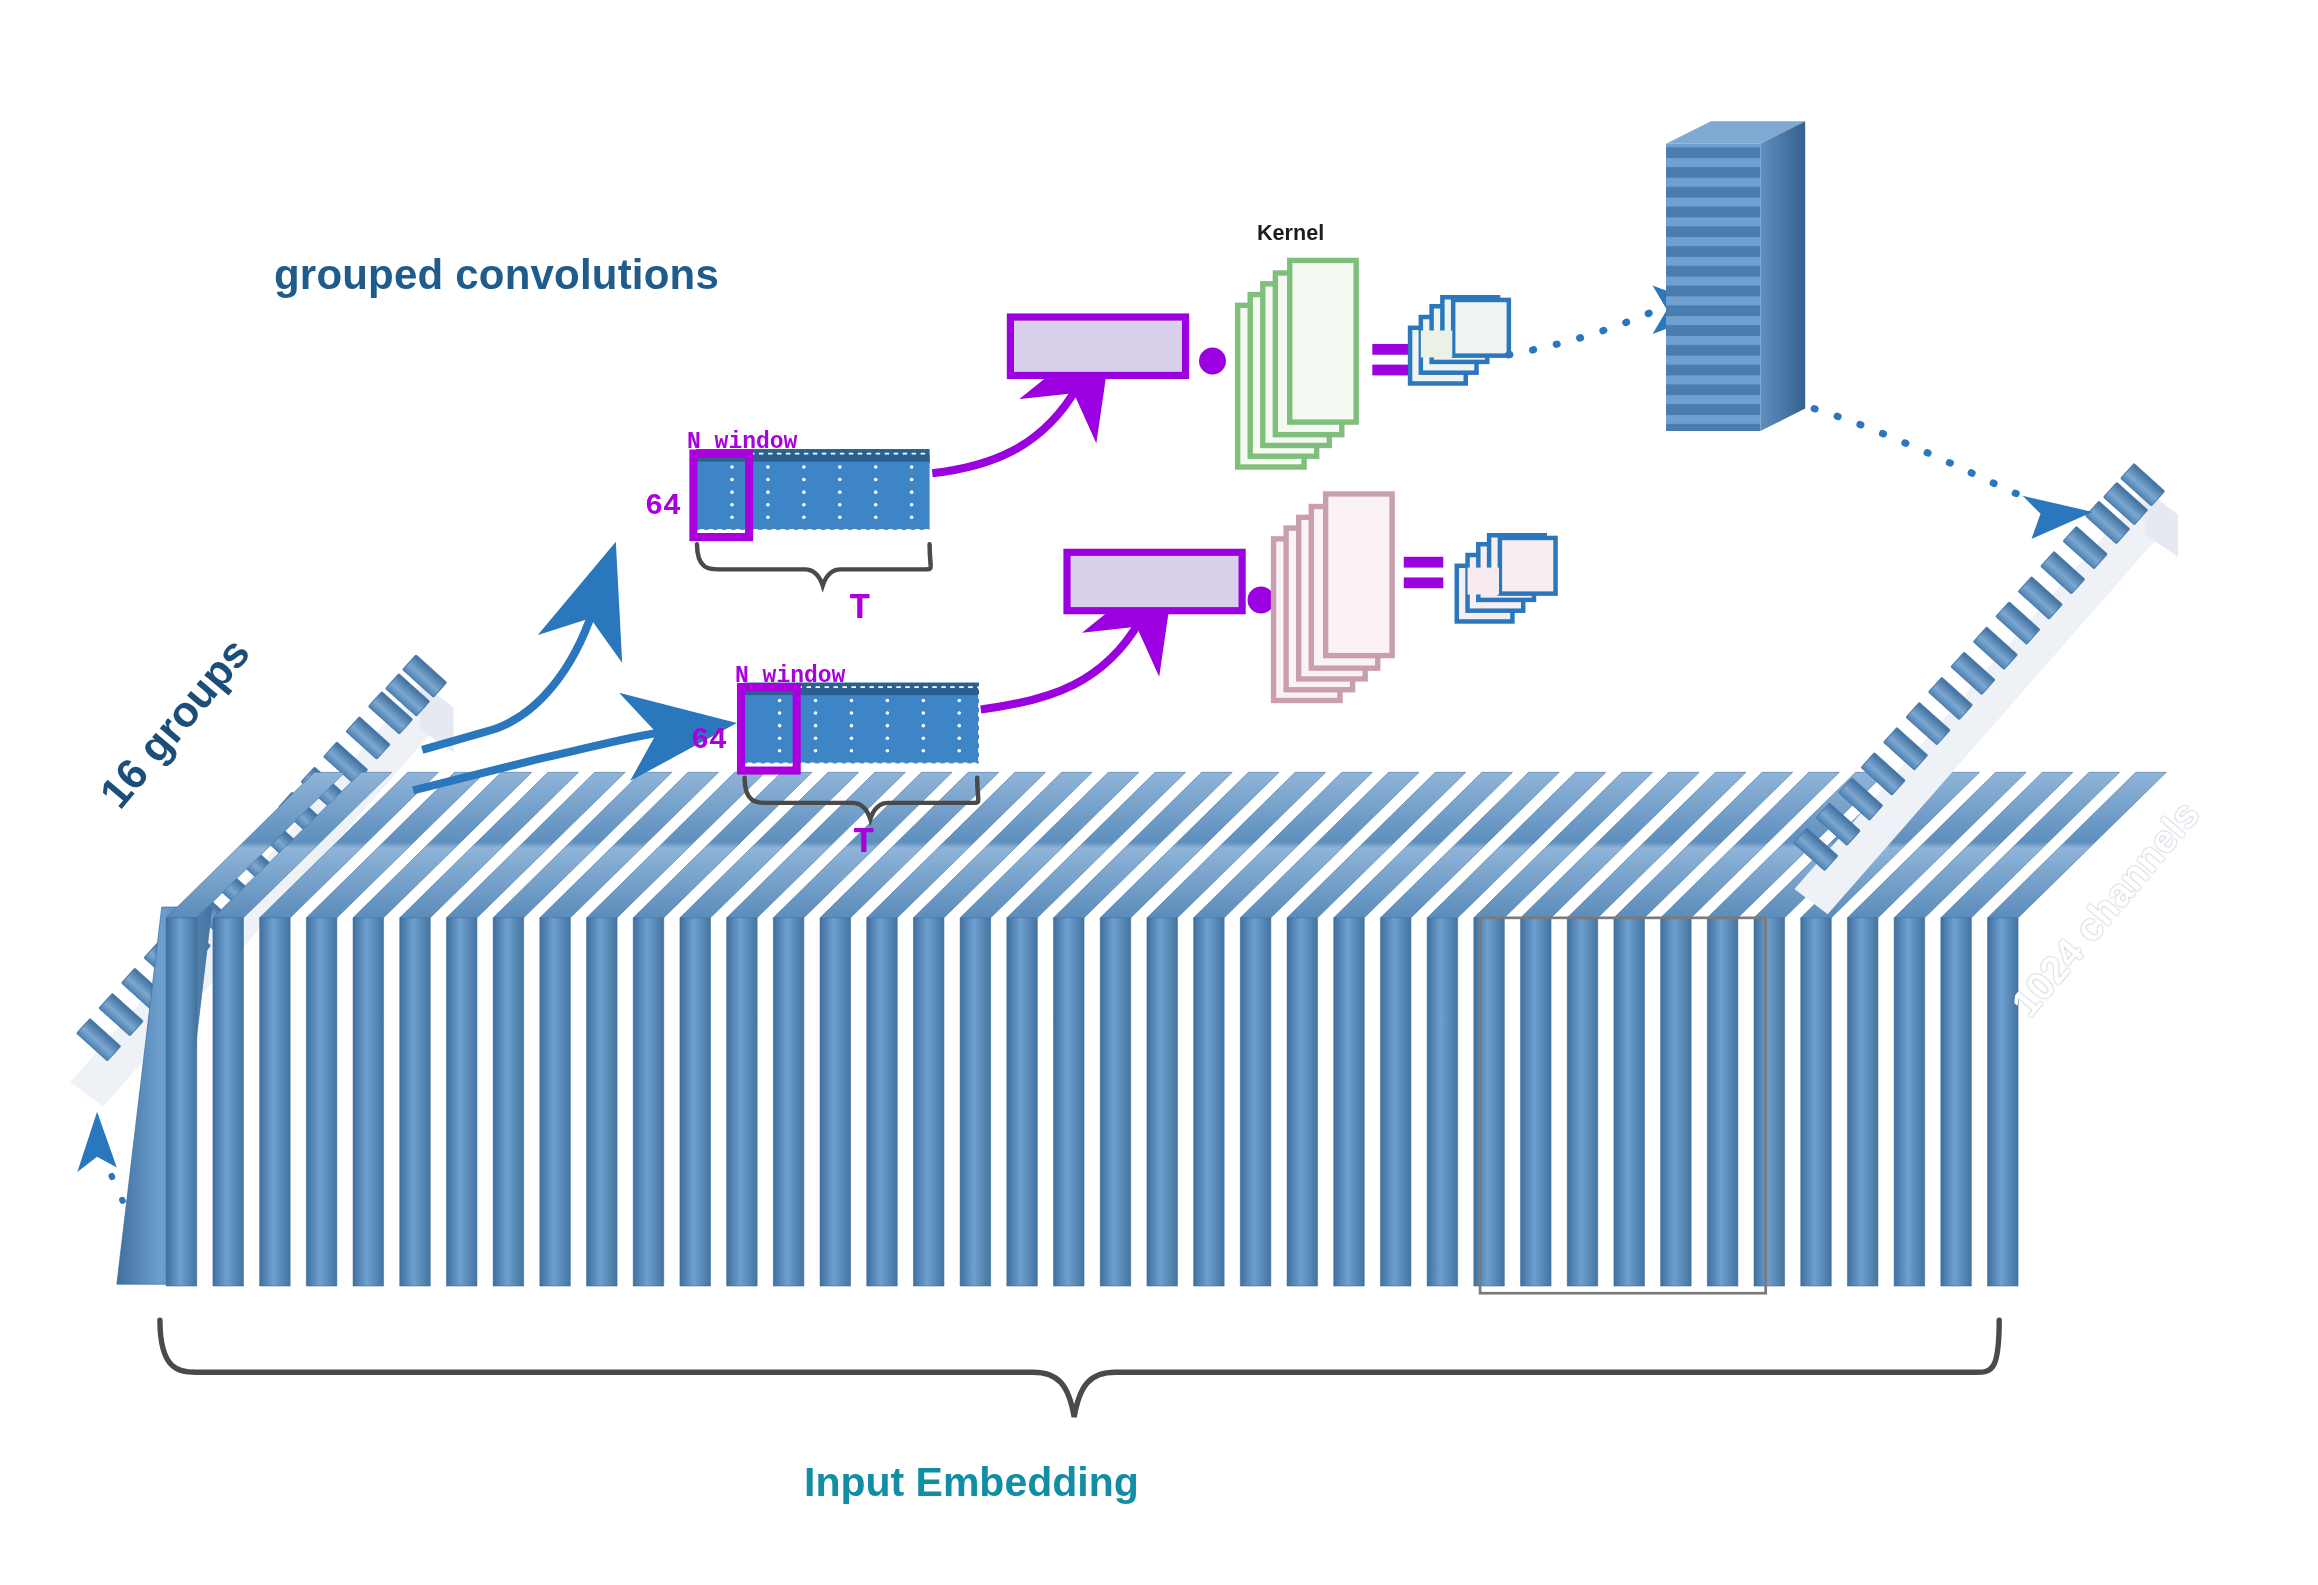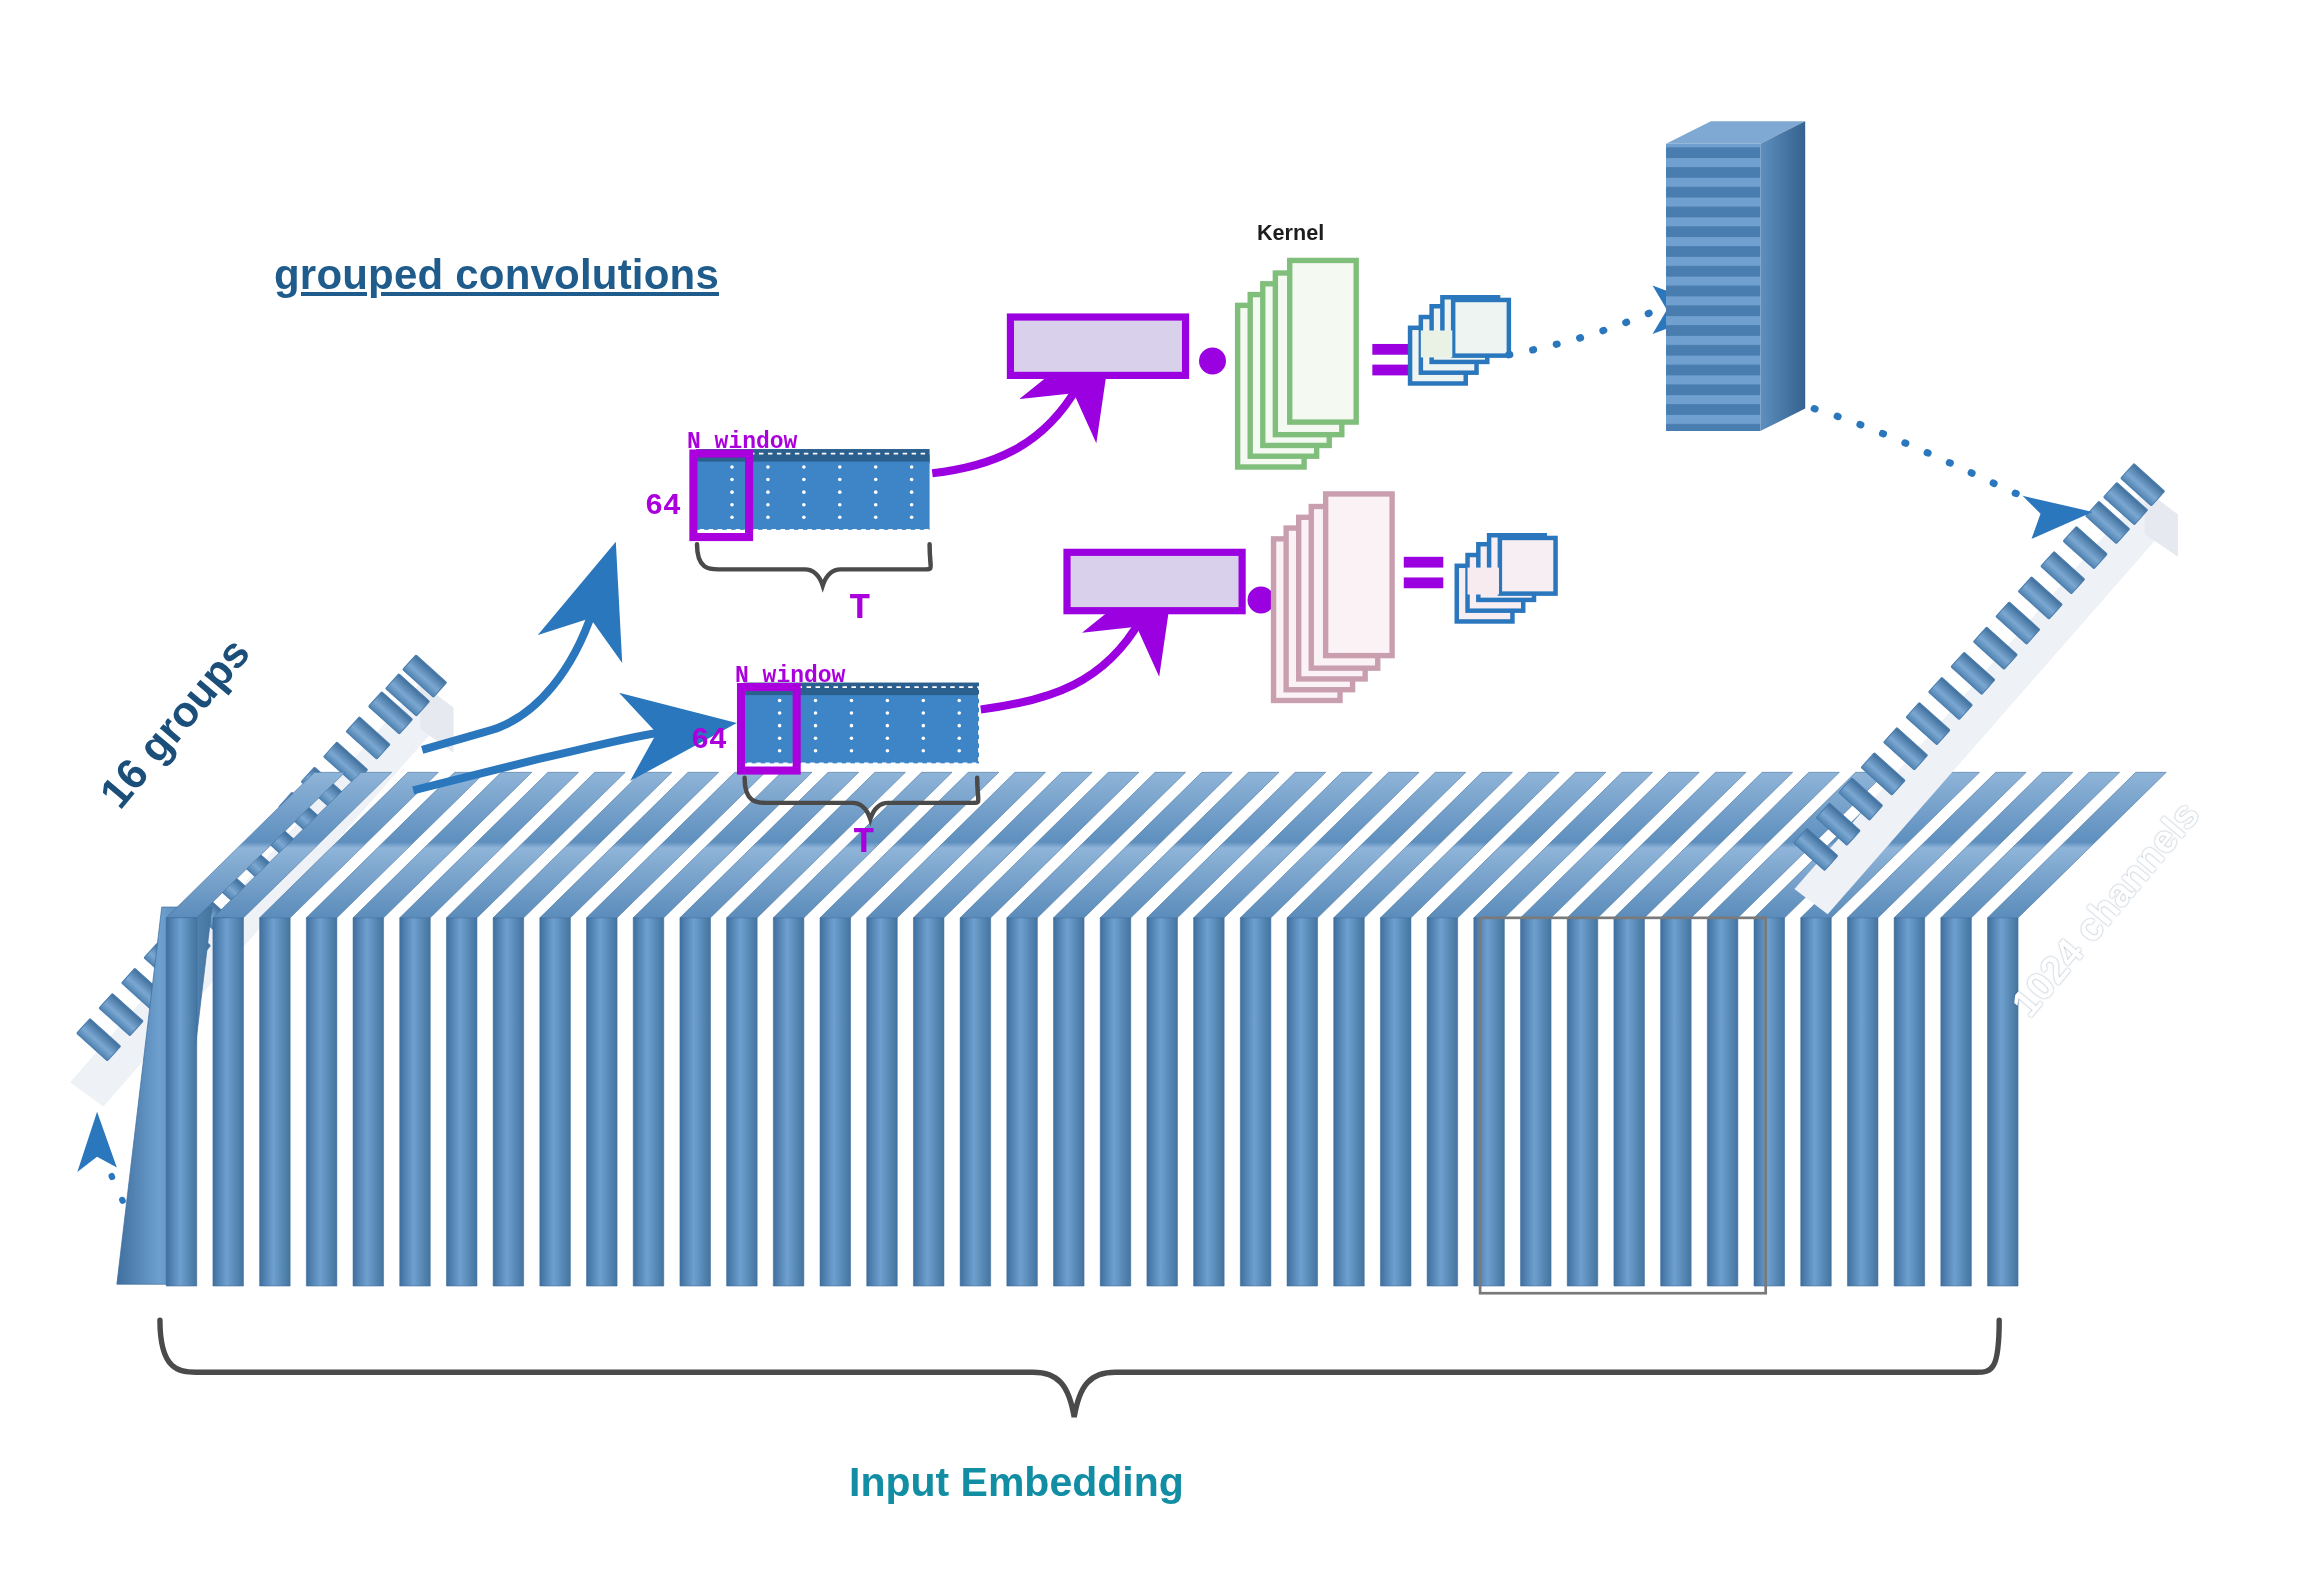--- a/index.html
+++ b/index.html
@@ -1,33 +1,33 @@
 <!DOCTYPE html>
 <html style="font-size:14.4px"><head>
 <meta charset="utf-8">
 <style>
   html,body{margin:0;padding:0;background:#fff;}
   body{width:2319px;height:1586px;overflow:hidden;font-family:"Liberation Sans",sans-serif;}
   #stage{position:relative;width:2319px;height:1586px;background:#ffffff;}
   #svgroot{position:absolute;left:0;top:0;width:2319px;height:1586px;}
   .lbl{position:absolute;white-space:nowrap;font-family:"Liberation Sans",sans-serif;}
   #title-grouped-conv{
-    left:274px;top:251px;font-size:42px;font-weight:bold;color:#1f5c8b;letter-spacing:0.2px;text-decoration:underline;
+    left:274px;top:251px;font-size:42px;font-weight:bold;color:#1f5c8b;letter-spacing:0.2px;
   }
   #lbl-16-groups{
     left:90px;top:786px;font-size:43px;font-weight:bold;color:#1b4f7a;
     transform:rotate(-50deg);transform-origin:left top;
   }
   #lbl-1024{
     left:2003px;top:997px;font-size:39px;font-weight:bold;color:#ffffff;
     transform:rotate(-50deg);transform-origin:left top;
     text-shadow:0 0 1.8px rgba(30,70,110,.55);
   }
   #lbl-input-embedding{
-    left:849px;top:1459px;font-size:41px;font-weight:bold;color:#118ea4;
+    left:804px;top:1459px;font-size:41px;font-weight:bold;color:#118ea4;
   }
   #lbl-kernel{
     left:1257px;top:220px;font-size:21.6px;font-weight:bold;color:#1d1d1d;
   }
   .mag{color:#aa00dd;font-weight:bold;font-family:Liberation Mono, monospace;}
   #lbl-nwin-1{left:687px;top:429px;font-size:23px;}
   #lbl-64-1{left:645px;top:489px;font-size:30px;}
   #lbl-T-1{left:849px;top:588px;font-size:36px;}
   #lbl-nwin-2{left:735px;top:663px;font-size:23px;}
   #lbl-64-2{left:691px;top:723px;font-size:30px;}

